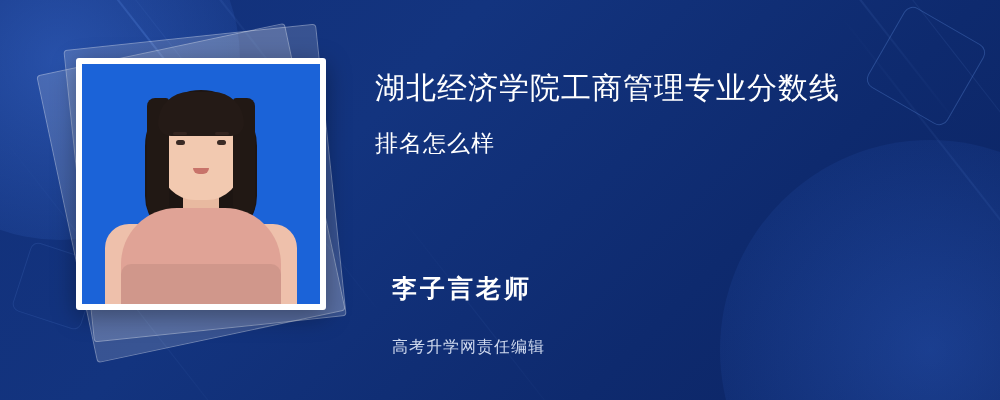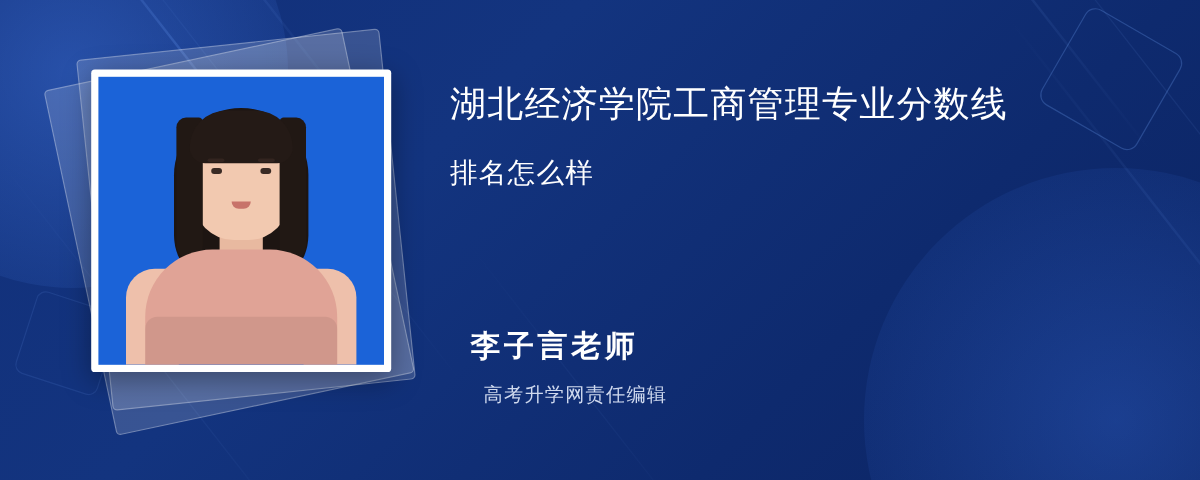--- a/index.html
+++ b/index.html
@@ -6,21 +6,21 @@
     margin: 0;
     padding: 0;
     background: #0d2a6b;
   }
   #banner {
     position: relative;
     width: 1000px;
     height: 400px;
     overflow: hidden;
     background: linear-gradient(135deg, #12307a 0%, #13347f 35%, #0e2a6e 70%, #0c2463 100%);
-    font-family: Liberation Sans, sans-serif;
+    font-family: Liberation Serif, serif;
   }
 
   
   .streak {
     position: absolute;
     background: linear-gradient(90deg, rgba(255,255,255,0.00), rgba(120,170,255,0.22), rgba(255,255,255,0.00));
     transform-origin: center;
     pointer-events: none;
   }
   .glow {
@@ -148,27 +148,27 @@
   #author-block {
     position: absolute;
     left: 392px;
     top: 272px;
   }
   #author-name {
     color: #ffffff;
     font-size: 25px;
     font-weight: 700;
     letter-spacing: 3px;
-    margin: 0 0 14px 0;
+    margin: 0 0 32px 0;
   }
   #author-role {
     color: #cfd9ee;
     font-size: 16px;
     letter-spacing: 1px;
-    margin: 11px;
+    margin: 0;
   }
 </style>
 </head>
 <body>
 
 <div id="banner">
 
   <div>
     <div class="streak" style="left:-60px; top:40px; width:420px; height:2px; transform:rotate(52deg);"></div>
     <div class="streak" style="left:-20px; top:120px; width:500px; height:1px; transform:rotate(52deg); opacity:.6;"></div>

